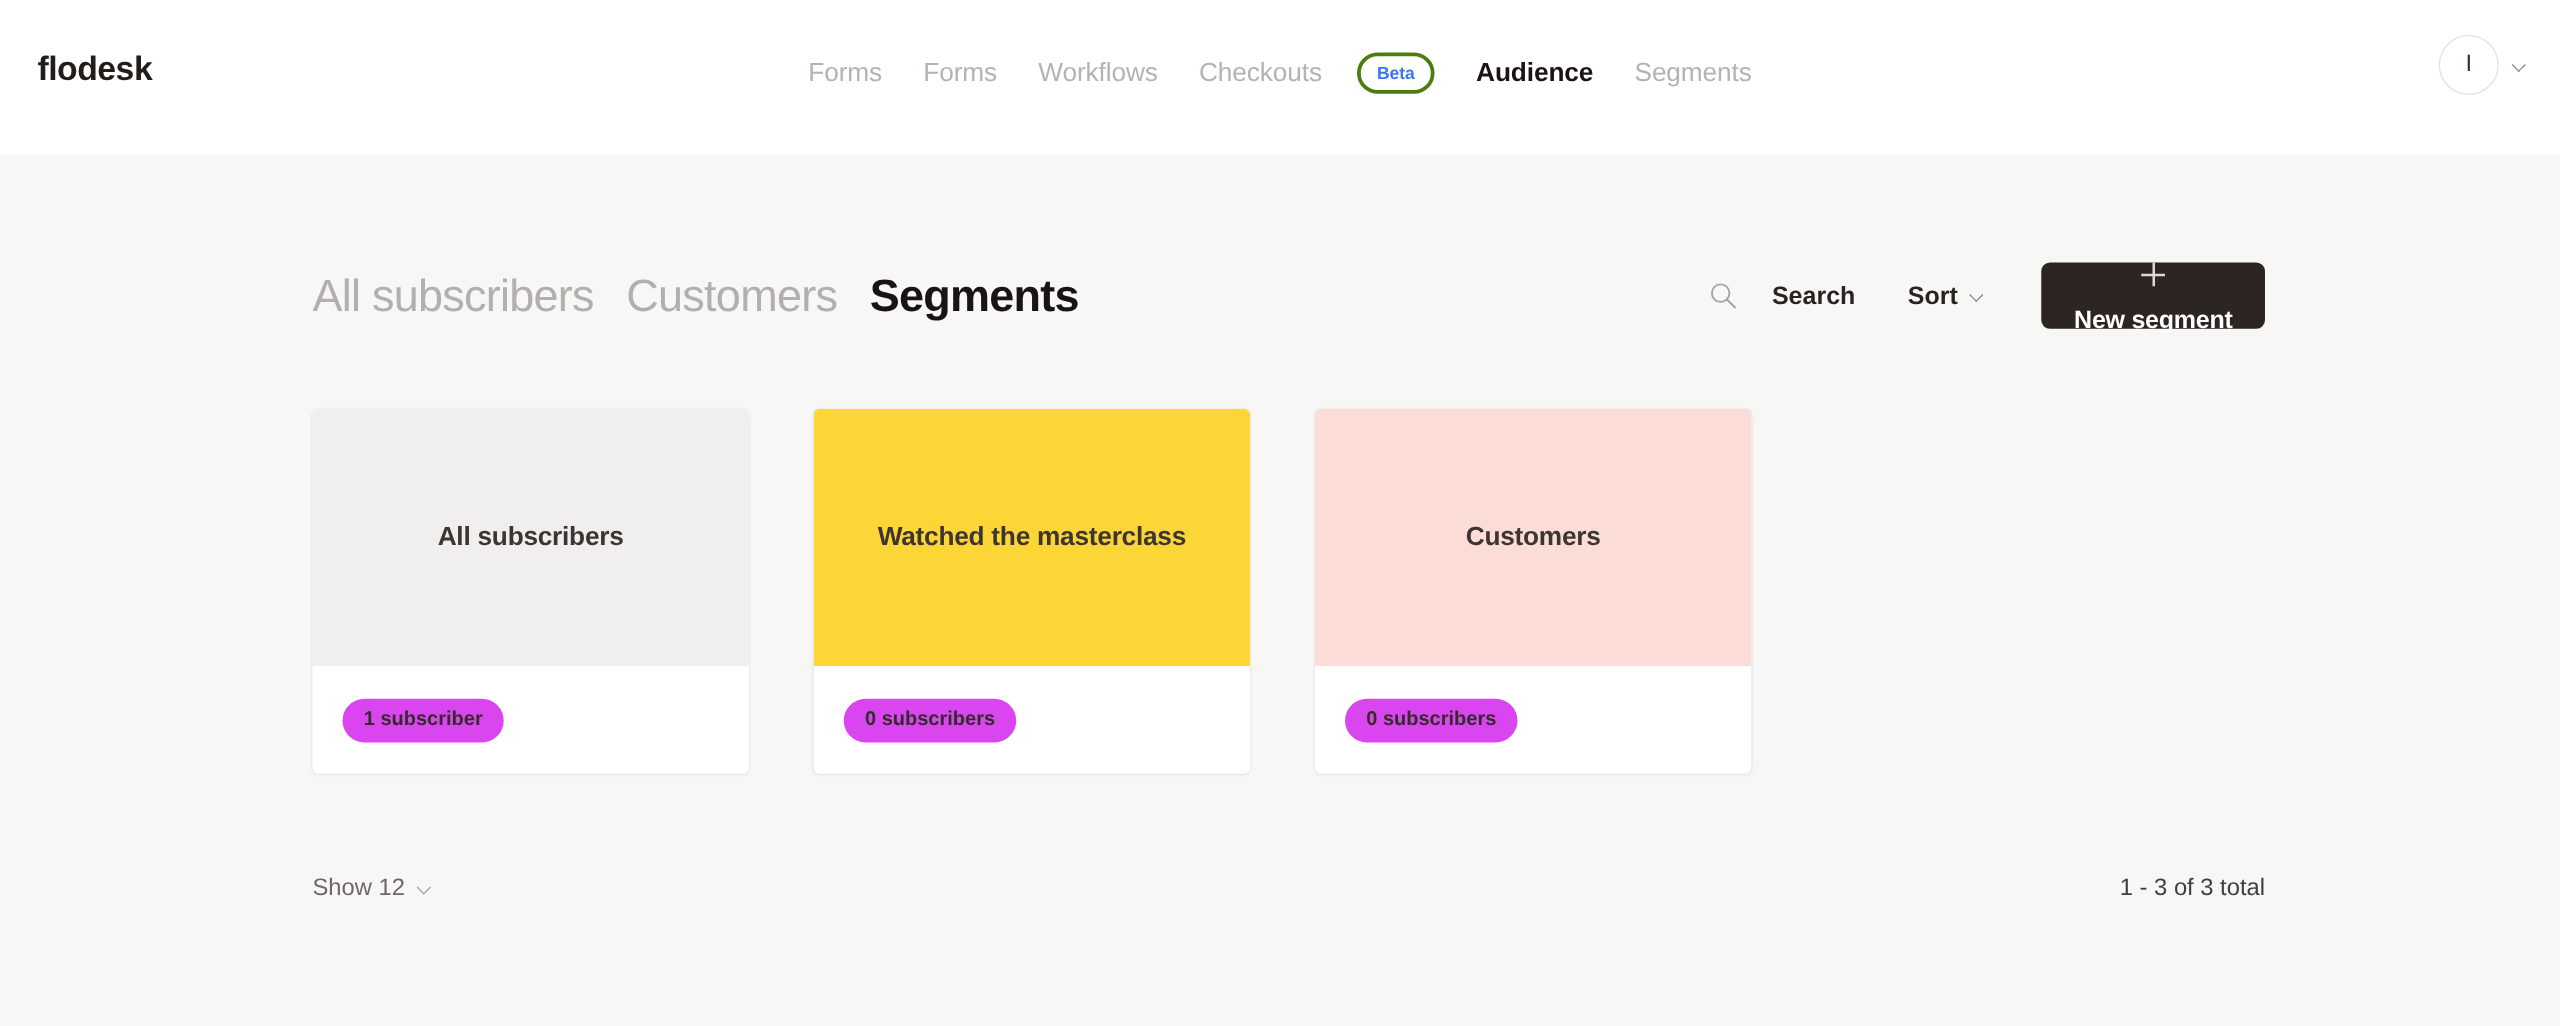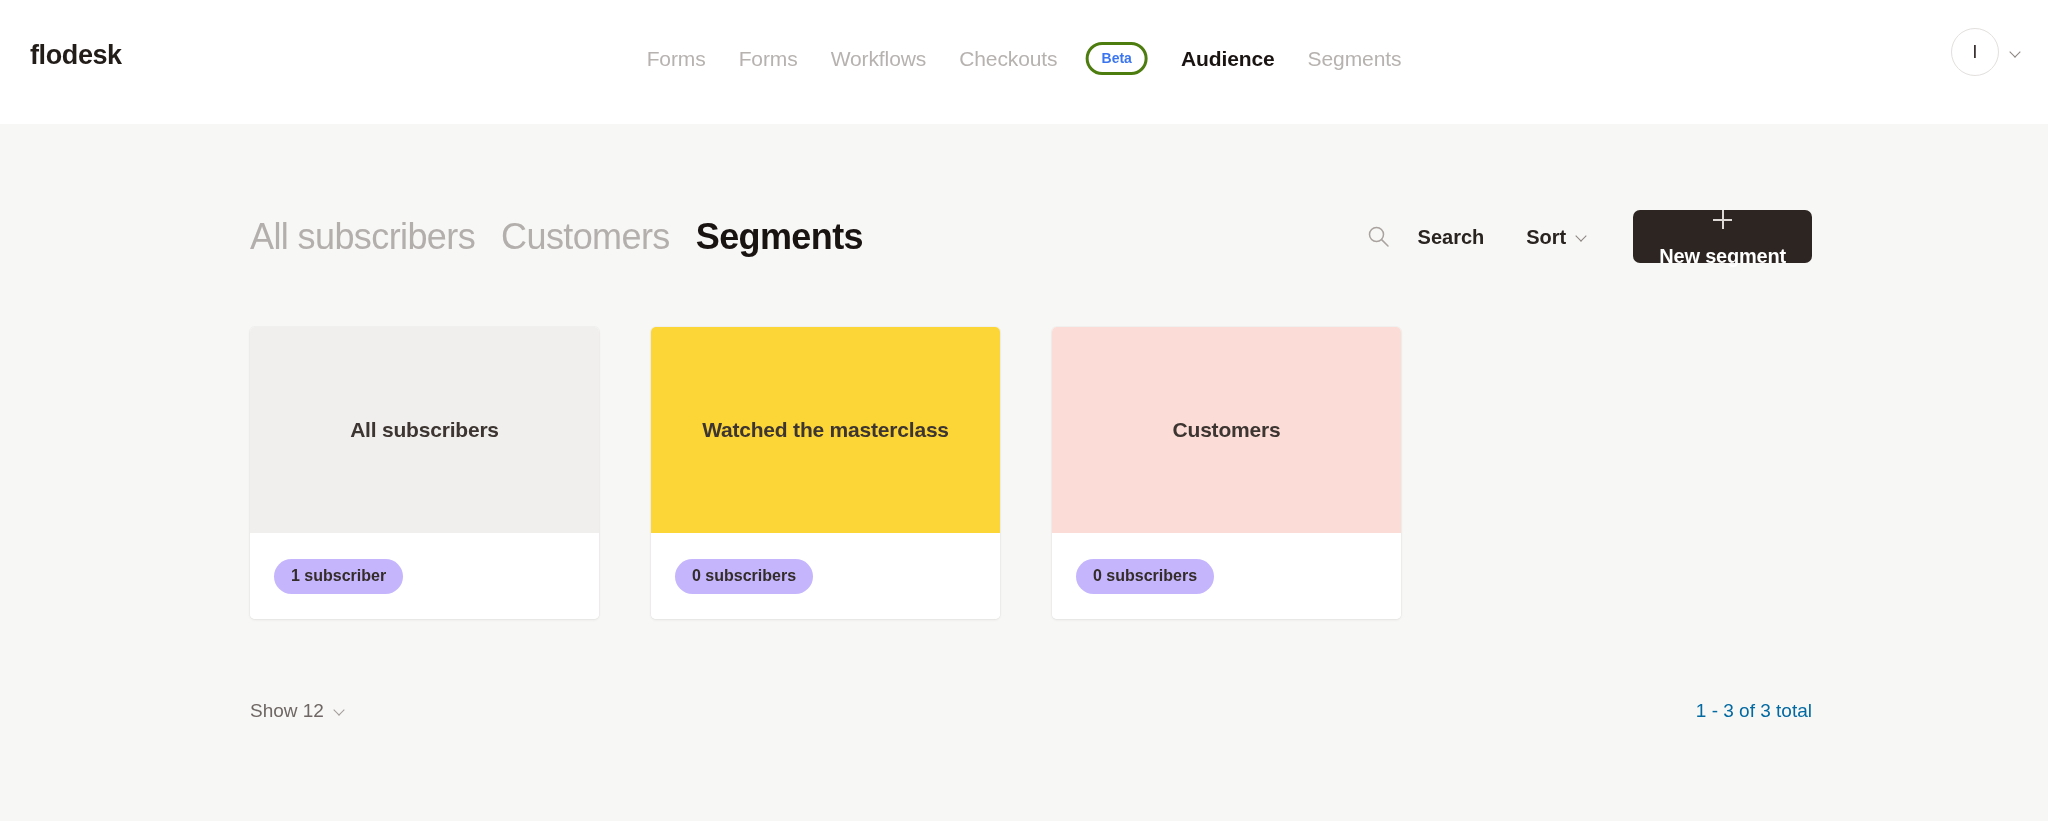--- a/index.html
+++ b/index.html
@@ -262,21 +262,21 @@
 
   .card-foot {
     height: 86px;
     display: flex;
     align-items: center;
     padding-left: 24px;
     background: #ffffff;
   }
 
   .pill {
-    background: #c4b5fd;
+    background: #d946ef;
     border-radius: 999px;
     padding: 9px 17px 10px;
     font-size: 16px;
     font-weight: 700;
     color: #332c28;
     line-height: 1;
   }
 
   
   .footer {
@@ -310,21 +310,21 @@
     position: absolute;
     left: 0; top: 0;
     width: 7px; height: 7px;
     border-right: 1.5px solid #a49d99;
     border-bottom: 1.5px solid #a49d99;
     transform: rotate(45deg);
   }
 
   .pager {
     font-size: 19px;
-    color: #0369a1;
+    color: #404040;
     line-height: 1;
   }
 </style>
 </head>
 <body>
 
 <div class="topbar">
 
   <div class="brand">flodesk</div>
 

